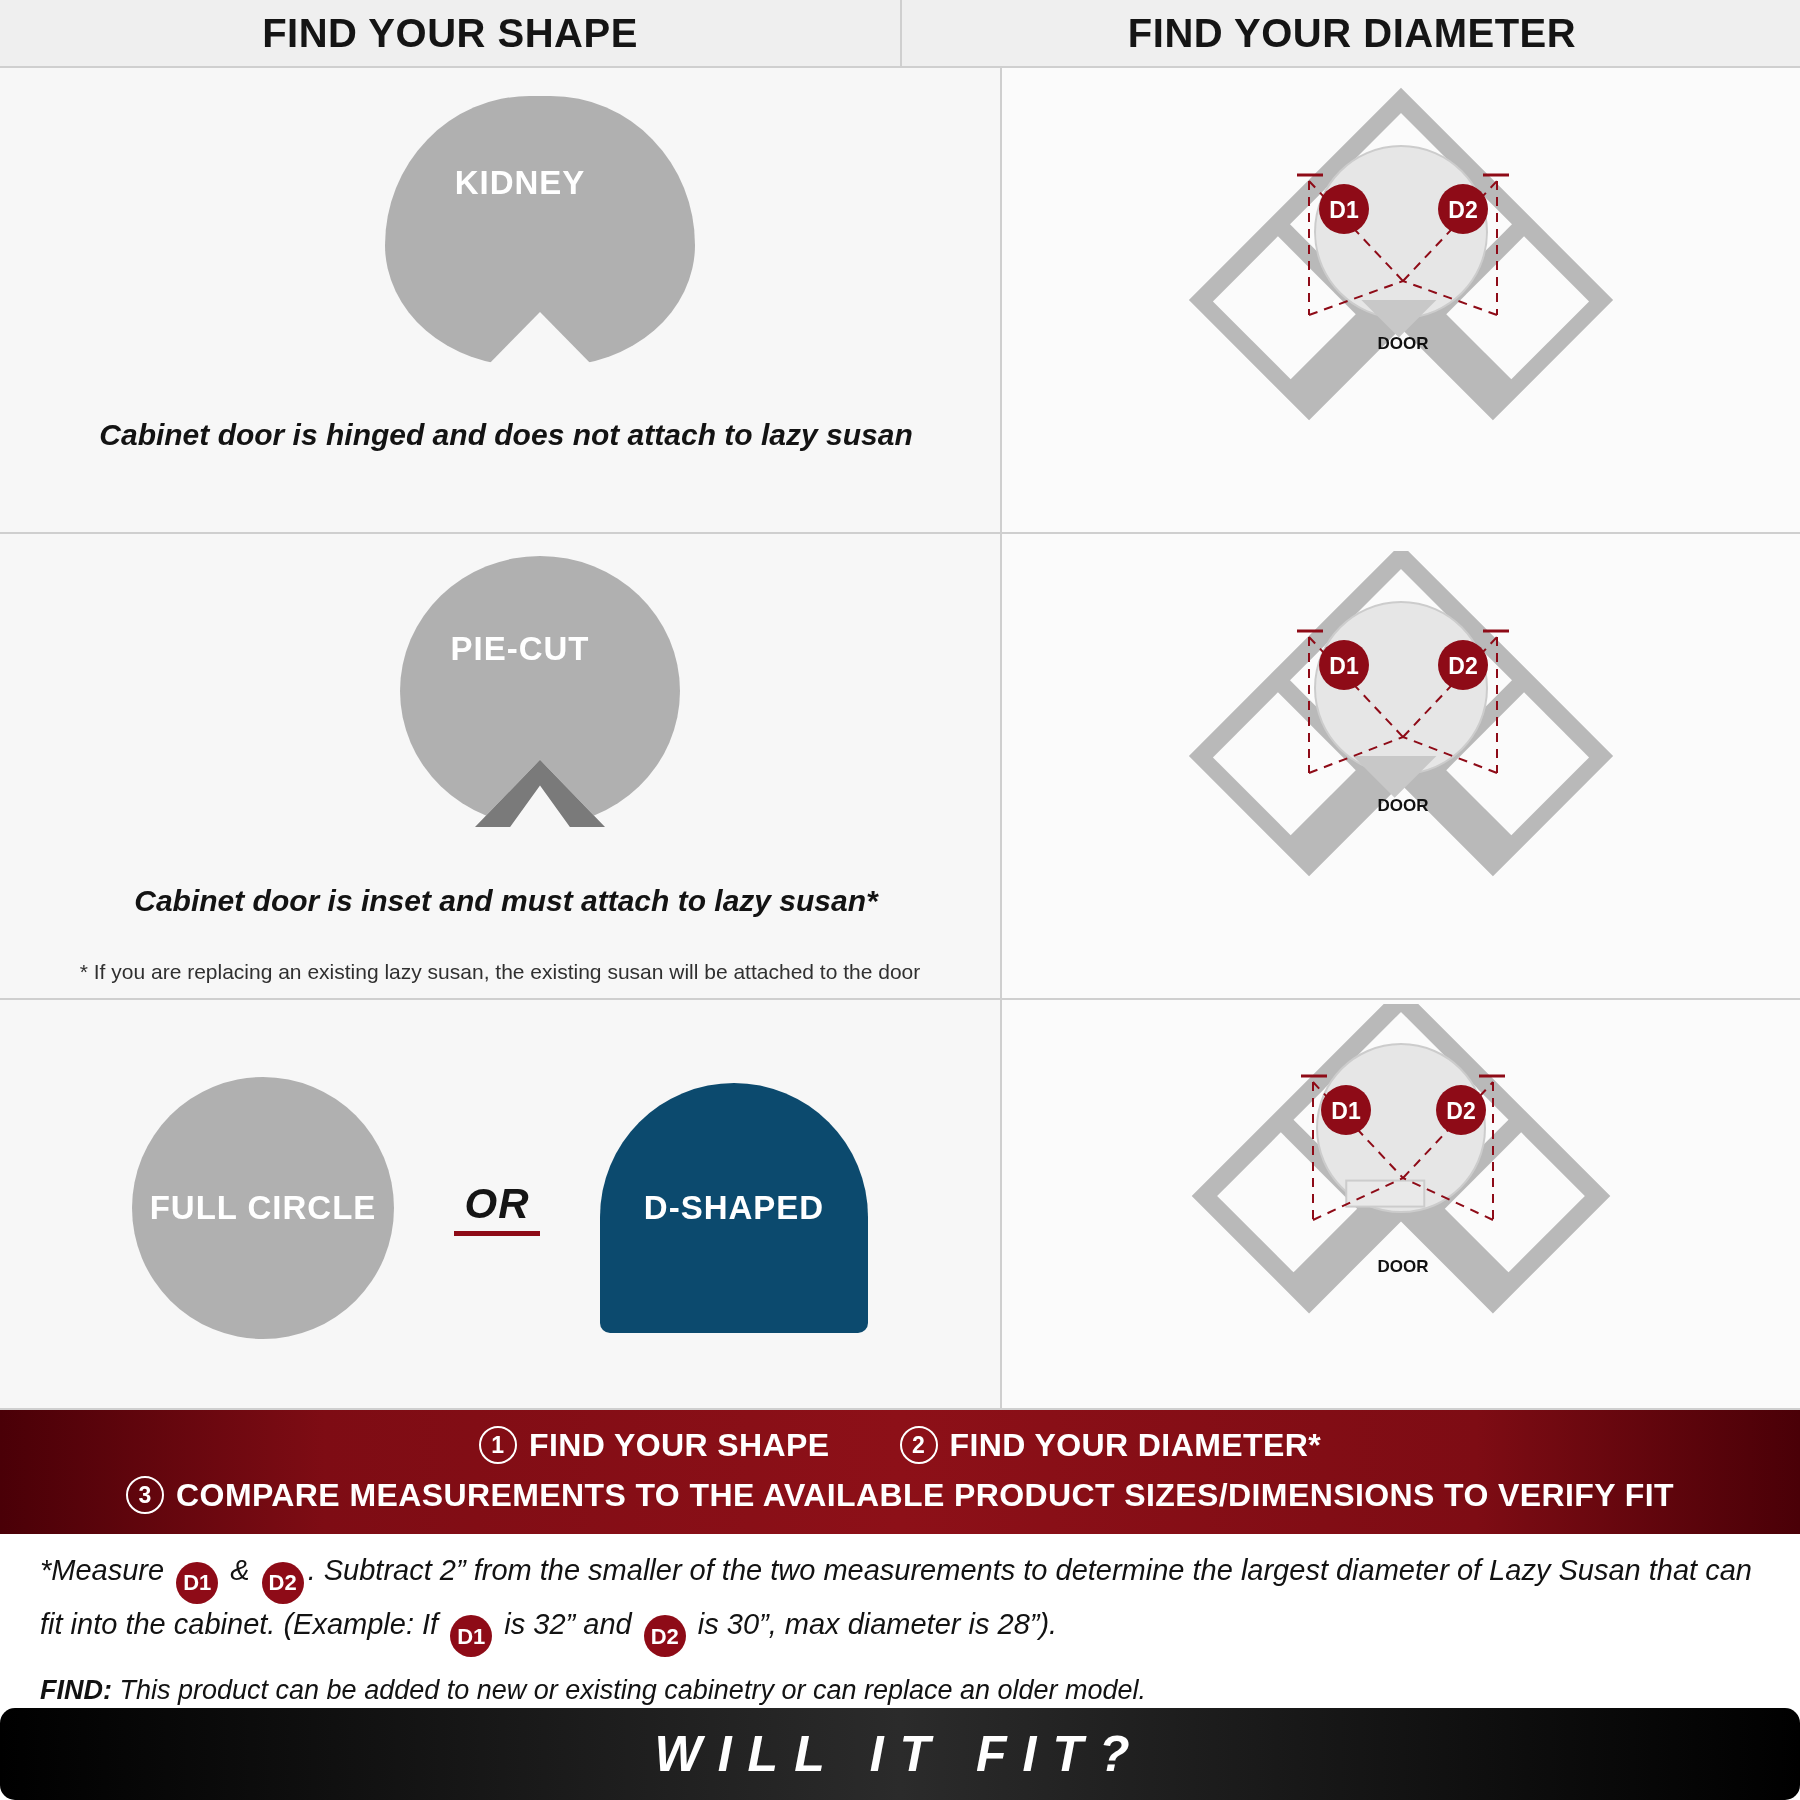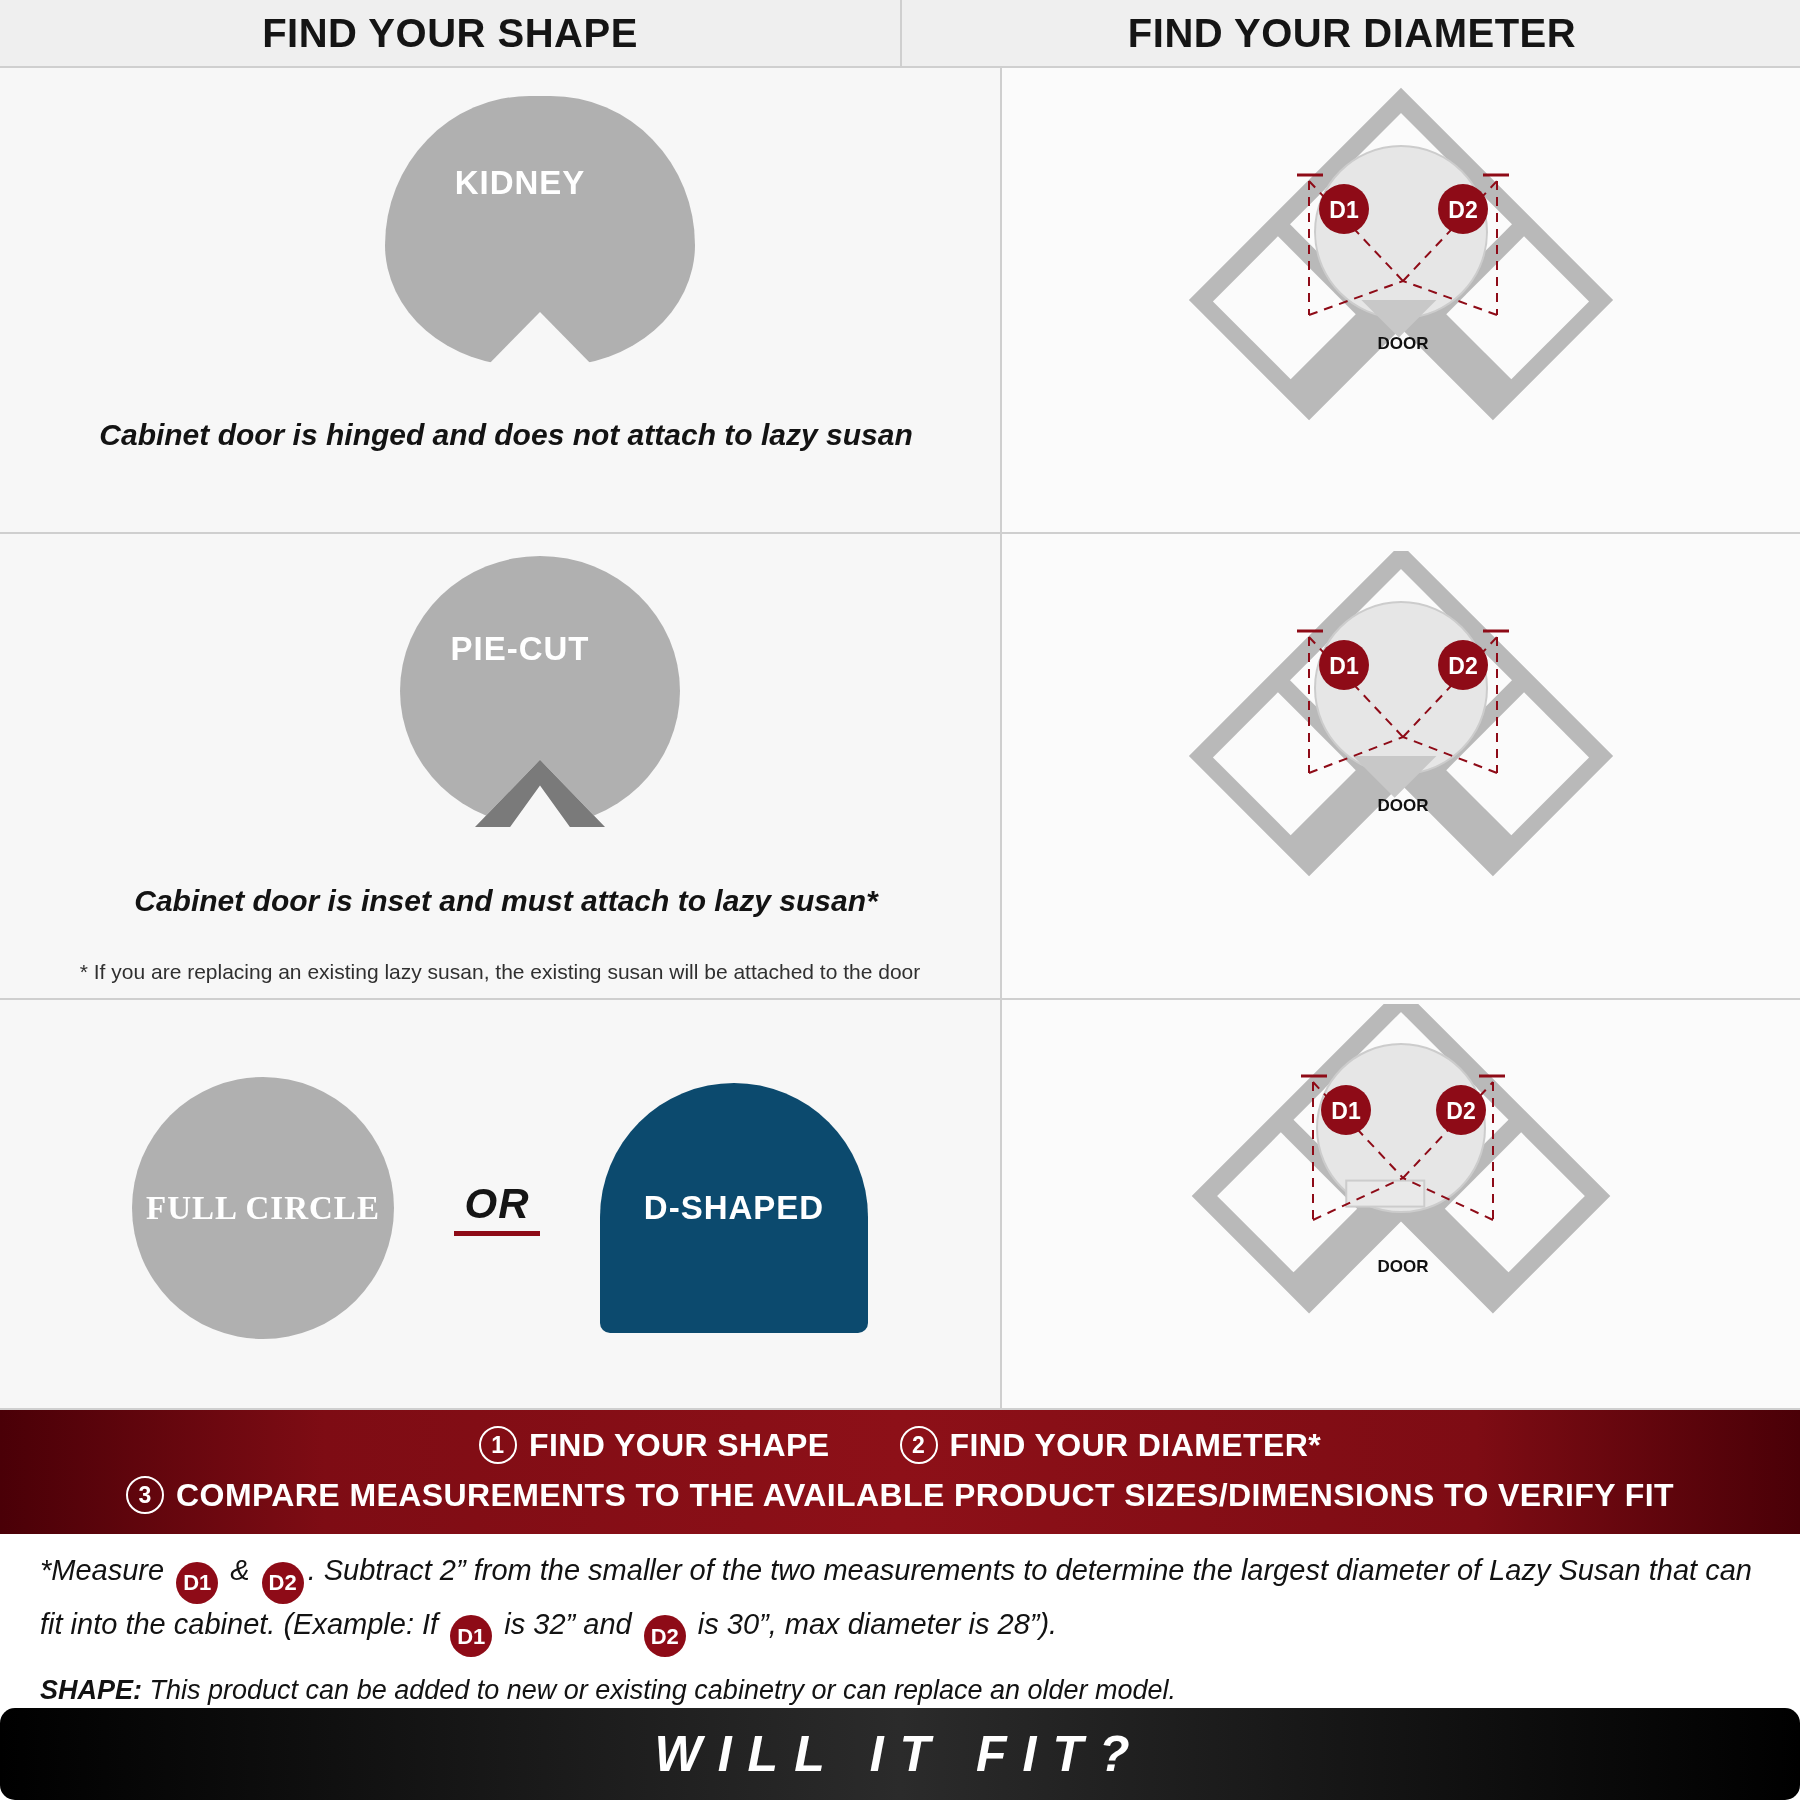--- a/index.html
+++ b/index.html
@@ -93,21 +93,21 @@
   
   .row3-shapes{
     display:flex;align-items:center;justify-content:center;
     gap:60px;height:100%;padding-top:4px;
   }
   .fullcircle{
     width:262px;height:262px;border-radius:50%;background:#b0b0b0;
     position:relative;display:flex;align-items:center;justify-content:center;
   }
   .fullcircle span{
-    color:#fff;font-size:33px;font-weight:bold;text-align:center;line-height:1.35;letter-spacing:1px;font-family:Liberation Serif, serif;
+    color:#fff;font-size:33px;font-weight:bold;text-align:center;line-height:1.35;letter-spacing:1px;
   }
   .dshaped{
     width:268px;height:250px;background:#0c4a6e;
     border-radius:134px 134px 10px 10px;
     position:relative;display:flex;align-items:center;justify-content:center;
   }
   .dshaped span{
     color:#fff;font-size:33px;font-weight:bold;letter-spacing:1px;
   }
   .or-block{text-align:center;}
@@ -378,21 +378,21 @@
       <span>*Measure</span>
       <span class="badge">D1</span>
       <span>&amp;</span>
       <span class="badge">D2</span><span>. Subtract 2” from the smaller of the two measurements to determine the largest diameter of Lazy Susan that can fit into the cabinet. (Example: If</span>
       <span class="badge">D1</span>
       <span>is 32” and</span>
       <span class="badge">D2</span>
       <span>is 30”, max diameter is 28”).</span>
     </div>
     <div class="note">
-      <b>SHAPE:</b>
+      <b>FIND:</b>
       <span>This product can be added to new or existing cabinetry or can replace an older model.</span>
     </div>
   </div>
 
   <div class="bottom">
     <div class="t">WILL IT FIT?</div>
   </div>
 
 </div>
 

